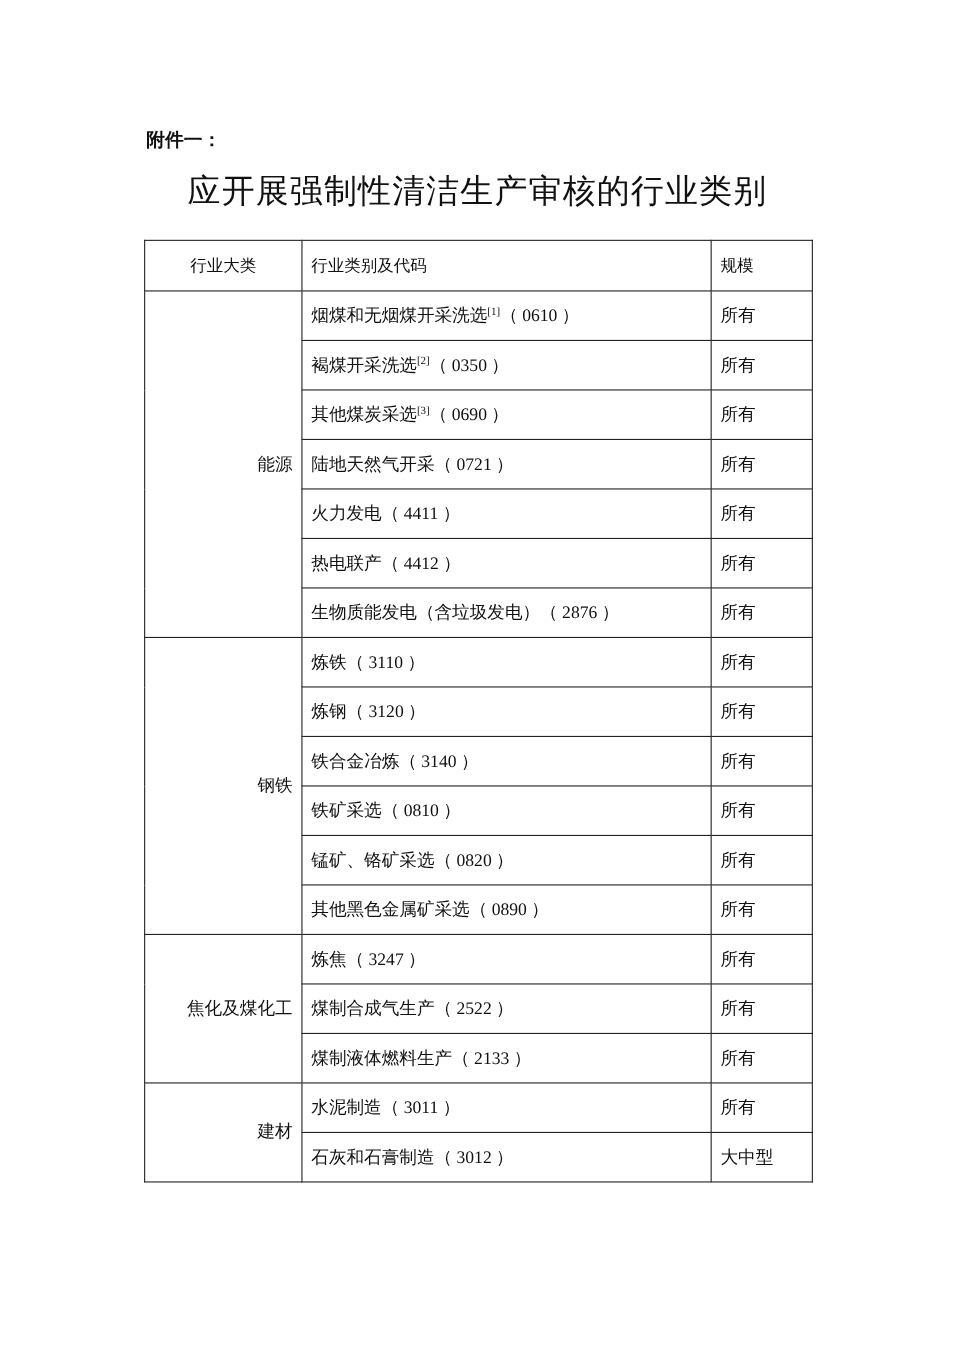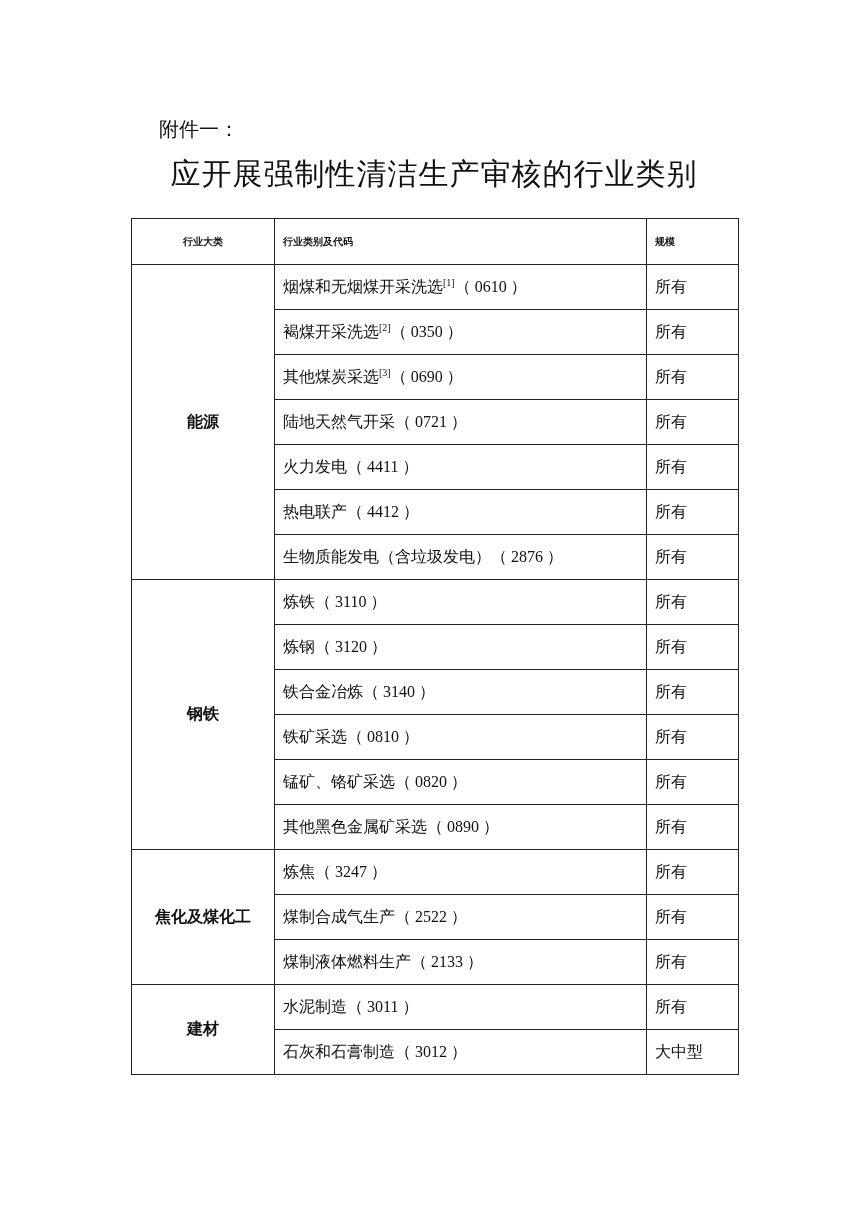--- a/index.html
+++ b/index.html
@@ -12,24 +12,23 @@
       height: 1227px;
       position: relative;
       font-family: "DejaVu Sans", "Liberation Sans", sans-serif;
       color: #111111;
       overflow: hidden;
     }
     .attachment-label {
       position: absolute;
       left: 133px;
       top: 116px;
-      font-size: 20px;
-      font-weight: normal;
+      font-size: 17px;
+      font-weight: bold;
       letter-spacing: 0px;
-      margin-left: 26px;
     }
     .doc-title {
       position: absolute;
       left: 0;
       width: 868px;
       top: 154px;
       text-align: center;
       font-size: 30px;
       padding-left: 0px;
       letter-spacing: 1px;
@@ -45,30 +44,30 @@
       font-size: 16px;
     }
     table.industry-table th,
     table.industry-table td {
       border: 1.5px solid #222222;
       height: 44px;
       padding: 0 8px;
       vertical-align: middle;
     }
     table.industry-table th {
-      font-weight: bold;
-      font-size: 10px;
+      font-weight: normal;
+      font-size: 15px;
       height: 45px;
       text-align: left;
     }
     table.industry-table th.col-cat { text-align: center; }
     .col-cat { width: 126px; text-align: center; }
     .col-name { width: 355px; }
     .col-scale { width: 75px; }
-    td.cat-cell { text-align: center; font-weight: bold; }
+    td.cat-cell { text-align: right; }
     .code {
       font-family: "Liberation Serif", "DejaVu Serif", serif;
       font-size: 16px;
     }
     sup.note {
       font-family: "Liberation Serif", serif;
       font-size: 10px;
       vertical-align: 6px;
       line-height: 0;
     }

